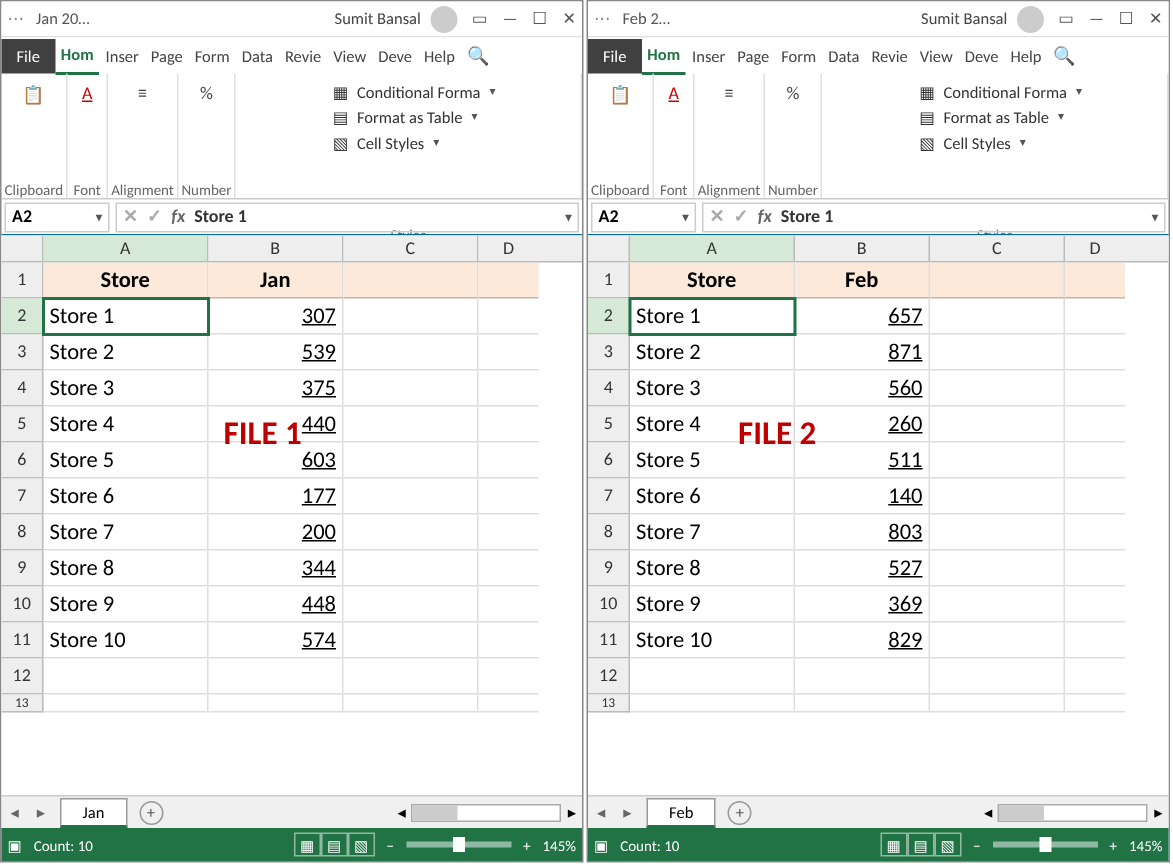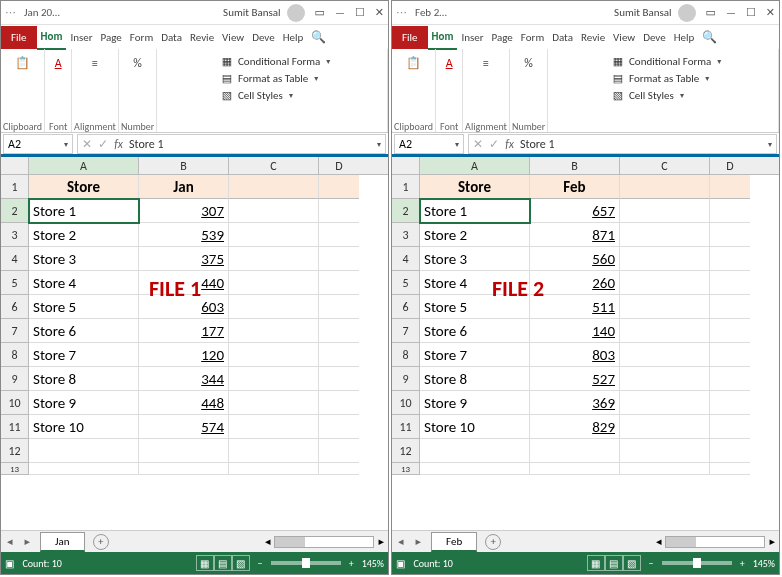--- a/index.html
+++ b/index.html
@@ -9,37 +9,37 @@
   
   .titlebar { height: 24px; background: #fff; display: flex; align-items: center; font-size: 11px; color: #666; padding: 0 4px; border-bottom: 1px solid #e0e0e0; }
   .titlebar .qat { display: flex; gap: 6px; align-items: center; color: #888; }
   .titlebar .title { flex: 1; text-align: left; padding-left: 8px; color: #555; }
   .titlebar .user { color: #444; padding-right: 6px; }
   .titlebar .avatar { width: 18px; height: 18px; border-radius: 50%; background: #ccc; }
   .titlebar .winbtns { display: flex; gap: 10px; padding-left: 10px; color: #555; font-size: 11px; }
   .titlebar .winbtns span { cursor: pointer; }
   
   .tabs { display: flex; align-items: center; height: 24px; font-size: 11px; color: #444; background: #fff; }
-  .tab-file { background: #b91c1c; color: #fff; padding: 5px 10px; font-weight: 500; }
+  .tab-file { background: #404040; color: #fff; padding: 5px 10px; font-weight: 500; }
   .tab { padding: 5px 4px; cursor: pointer; }
   .tab.active { border-bottom: 2px solid #217346; color: #217346; font-weight: 600; }
   .tabs .search { padding: 0 4px; font-size: 12px; color: #666; }
   
   .ribbon { display: flex; border-bottom: 1px solid #ccc; height: 84px; }
   .rgroup { border-right: 1px solid #e0e0e0; display: flex; flex-direction: column; align-items: center; justify-content: space-between; padding: 4px 2px 0 2px; }
   .rgroup .body { flex: 1; display: flex; flex-direction: column; align-items: center; justify-content: center; gap: 2px; font-size: 12px; color: #444; }
   .rgroup .label { font-size: 10px; color: #666; padding: 2px 0; margin-top: 45px; }
   .ricon { width: 22px; height: 20px; display: flex; align-items: center; justify-content: center; }
   .styles-group { flex: 1; }
   .styles-group .body { align-items: flex-start; padding-left: 6px; gap: 1px; }
   .styles-item { display: flex; align-items: center; gap: 4px; font-size: 11px; color: #333; padding: 1px 0; }
   .styles-item .mini-icon { width: 14px; height: 14px; display: flex; align-items: center; justify-content: center; }
   .drop-triangle { font-size: 8px; color: #555; margin-left: 2px; }
   
-  .addrbar { display: flex; align-items: center; height: 24px; border-bottom: 3px solid #0369a1; font-size: 12px; }
+  .addrbar { display: flex; align-items: center; height: 24px; border-bottom: 1px solid #0369a1; font-size: 12px; font-weight: bold; }
   .namebox { width: 70px; border: 1px solid #ccc; height: 20px; display: flex; align-items: center; padding: 0 4px; margin: 0 2px; }
   .fxbox { flex: 1; display: flex; align-items: center; gap: 6px; border: 1px solid #ccc; height: 20px; margin: 0 2px; padding: 0 4px; position: relative; }
   .fxbox .sep { color: #aaa; }
   .fxbox .fxlabel { font-style: italic; color: #666; }
   .fxbox .cellcontent { color: #333; }
   
   .gridwrap { flex: 1; display: flex; flex-direction: column; overflow: hidden; position: relative; background: #fff; }
   .colheads { display: flex; height: 18px; font-size: 12px; color: #333; background: #eee; border-bottom: 1px solid #bbb; }
   .corner { width: 28px; border-right: 1px solid #bbb; background: #eee; }
   .colhead { text-align: center; border-right: 1px solid #bbb; background: #eee; display: flex; align-items: center; justify-content: center; }
@@ -218,21 +218,21 @@
       <div class="row">
           <div class="rownum">7</div>
           <div class="cell colA">Store 6</div>
           <div class="cell num colB">177</div>
           <div class="cell colC"></div>
           <div class="cell colD"></div>
         </div>
       <div class="row">
           <div class="rownum">8</div>
           <div class="cell colA">Store 7</div>
-          <div class="cell num colB">120</div>
+          <div class="cell num colB">200</div>
           <div class="cell colC"></div>
           <div class="cell colD"></div>
         </div>
       <div class="row">
           <div class="rownum">9</div>
           <div class="cell colA">Store 8</div>
           <div class="cell num colB">344</div>
           <div class="cell colC"></div>
           <div class="cell colD"></div>
         </div>

